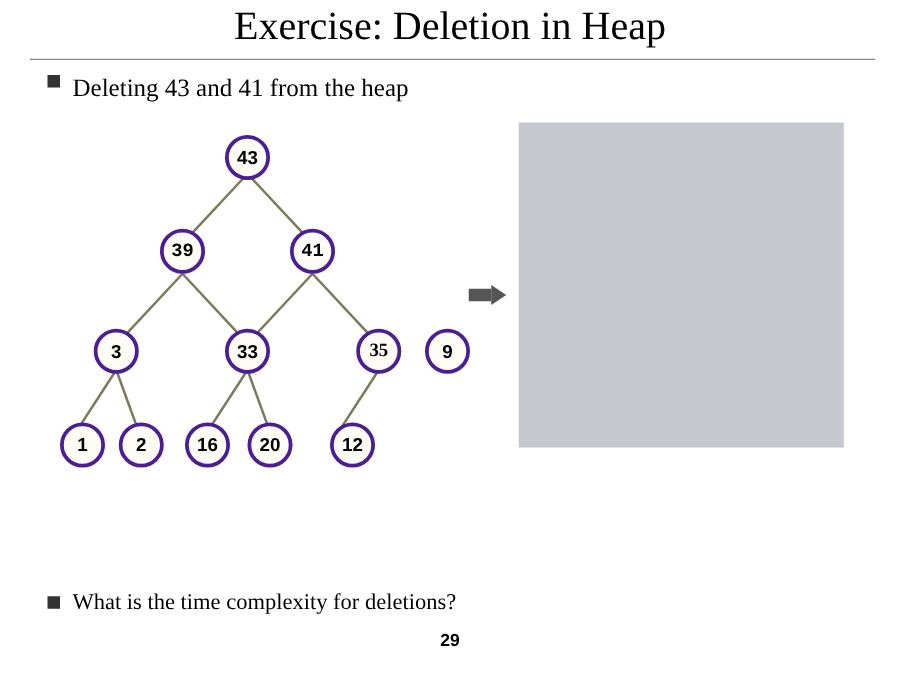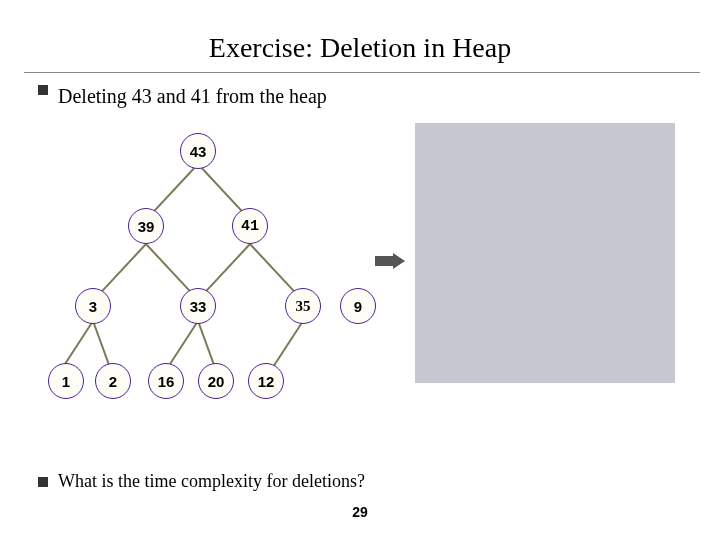--- a/index.html
+++ b/index.html
@@ -6,22 +6,22 @@
     body {
       width: 720px;
       height: 540px;
       background: white;
       font-family: "Times New Roman", Times, serif;
       position: relative;
       overflow: hidden;
     }
     .title {
       text-align: center;
-      font-size: 28px;
-      padding-top: 32px;
+      font-size: 32px;
+      padding-top: 2px;
       padding-bottom: 8px;
       font-weight: normal;
     }
     .hr-line {
       border-top: 1px solid #888;
       margin: 0 20px 12px 24px;
     }
     .bullet-line {
       display: flex;
       align-items: flex-start;
@@ -39,21 +39,21 @@
       width: 100%;
       height: 330px;
       margin-top: 10px;
     }
     .node {
       position: absolute;
       width: 36px;
       height: 36px;
       border-radius: 50%;
       background: #fdfdf5;
-      border: 1px solid #4c1d95;
+      border: 3px solid #4c1d95;
       display: flex;
       align-items: center;
       justify-content: center;
       font-family: Arial, Helvetica, sans-serif;
       font-size: 15px;
       font-weight: bold;
       z-index: 2;
     }
     .edge {
       position: absolute;
@@ -138,31 +138,31 @@
   <div class="edge" style="left:146px; top:125px; width:77px; transform:rotate(47deg);"></div>
   <div class="edge" style="left:250px; top:125px; width:77px; transform:rotate(133deg);"></div>
   <div class="edge" style="left:250px; top:125px; width:77px; transform:rotate(47deg);"></div>
   <div class="edge" style="left:93px; top:202px; width:60px; transform:rotate(123deg);"></div>
   <div class="edge" style="left:93px; top:202px; width:55px; transform:rotate(70deg);"></div>
   <div class="edge" style="left:198px; top:202px; width:60px; transform:rotate(123deg);"></div>
   <div class="edge" style="left:198px; top:202px; width:55px; transform:rotate(70deg);"></div>
   <div class="edge" style="left:303px; top:202px; width:60px; transform:rotate(123deg);"></div>
 
   <div class="node" style="left:180px; top:15px;">43</div>
-  <div class="node" style="left:128px; top:90px;">39</div>
+  <div class="node" style="left:128px; top:90px;font-family:Liberation Mono, monospace;">39</div>
   <div class="node" style="left:232px; top:90px;font-family:Liberation Mono, monospace;">41</div>
   <div class="node" style="left:75px; top:170px;">3</div>
   <div class="node" style="left:180px; top:170px;">33</div>
   <div class="node" style="left:285px; top:170px;font-family:Liberation Serif, serif;">35</div>
   <div class="node" style="left:340px; top:170px;">9</div>
   <div class="node" style="left:48px; top:245px;">1</div>
   <div class="node" style="left:95px; top:245px;">2</div>
   <div class="node" style="left:148px; top:245px;">16</div>
   <div class="node" style="left:198px; top:245px;">20</div>
-  <div class="node" style="left:248px; top:245px;">12</div>
+  <div class="node" style="left:264px; top:245px;">12</div>
 </div>
 
 <div class="footer-text">
   <span class="bullet"></span>
   <span>What is the time complexity for deletions?</span>
 </div>
 
 <div class="page-num">29</div>
 
 </body></html>

